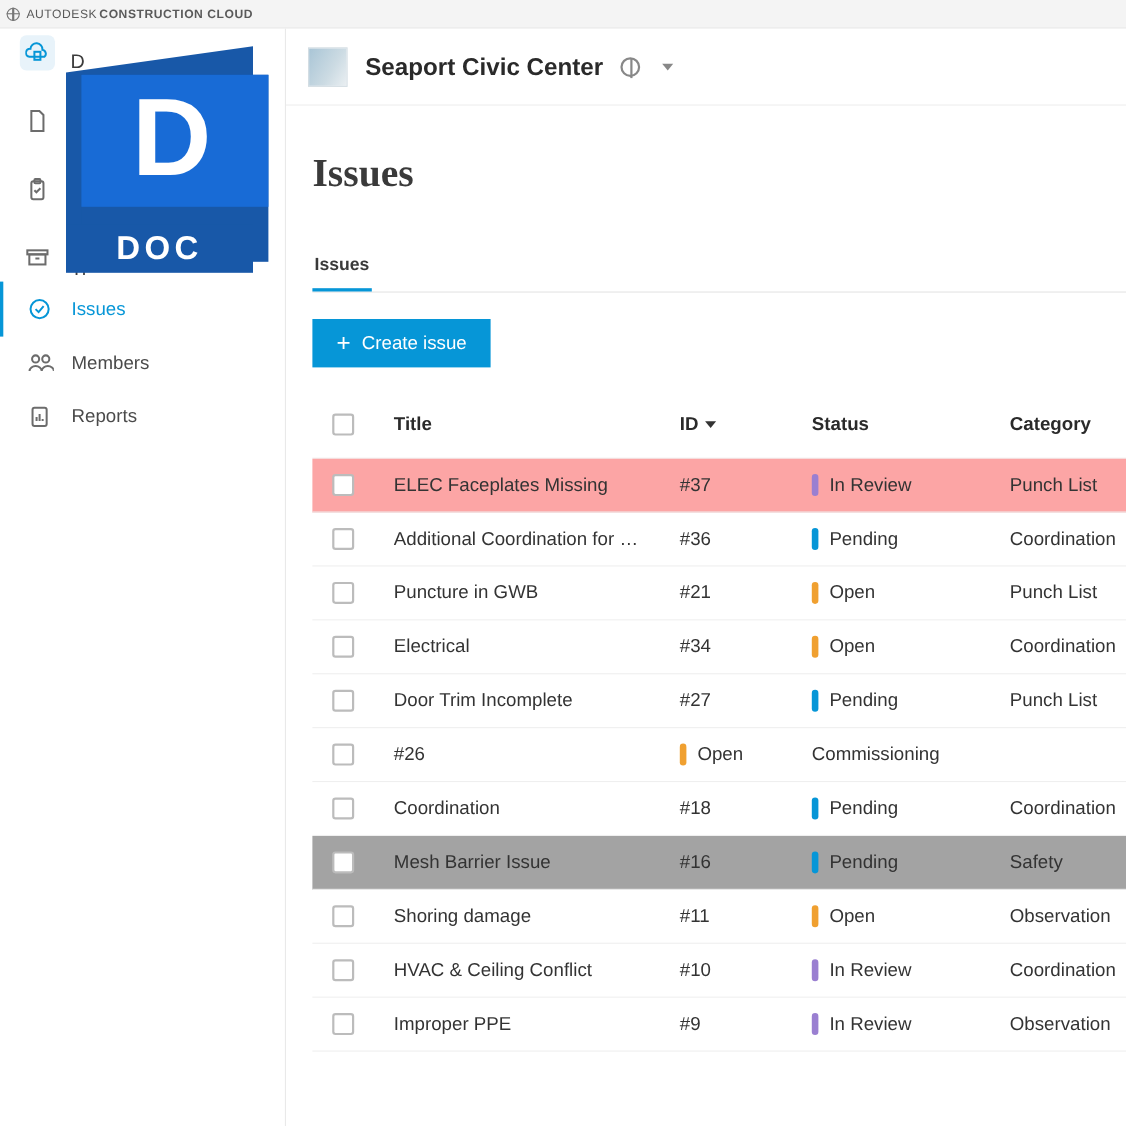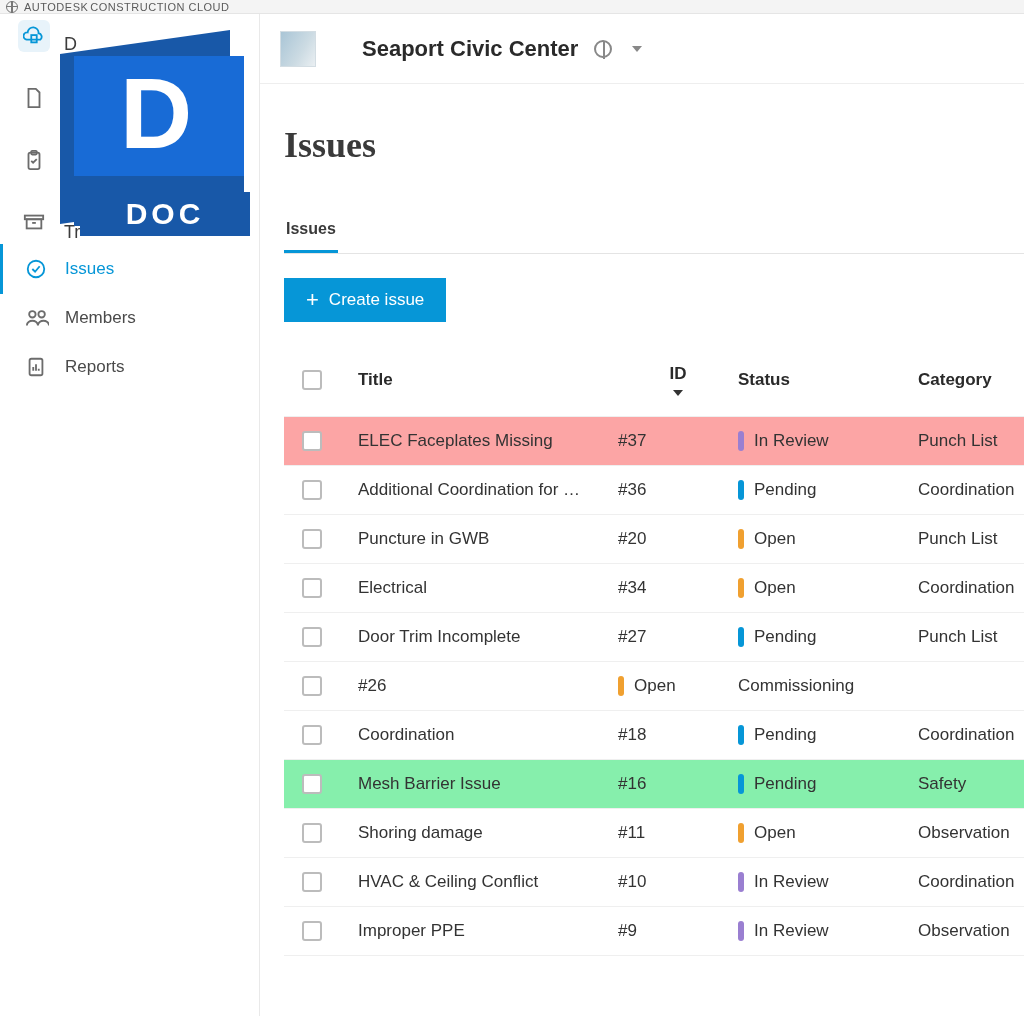--- a/index.html
+++ b/index.html
@@ -1,80 +1,80 @@
 <!DOCTYPE html>
 <html><head>
 <meta charset="utf-8">
 <style>
   * { box-sizing: border-box; margin: 0; padding: 0; }
   html, body { width: 1024px; height: 1024px; font-family: "Segoe UI", Arial, sans-serif; background: #fff; color: #333; overflow: hidden; }
 
   
-  .brand-bar { height: 14px; background: #f4f4f4; display: flex; align-items: center; padding-left: 6px; font-size: 11px; color: #5a5a5a; letter-spacing: .5px; border-bottom: 1px solid #e5e5e5; }
+  .brand-bar { height: 26px; background: #f4f4f4; display: flex; align-items: center; padding-left: 6px; font-size: 11px; color: #5a5a5a; letter-spacing: .5px; border-bottom: 1px solid #e5e5e5; }
   .brand-bar .globe { width: 12px; height: 12px; border: 1.5px solid #777; border-radius: 50%; margin-right: 6px; position: relative; }
   .brand-bar .globe::before { content:""; position:absolute; left:4px; top:-1px; width:1.5px; height:12px; background:#777; }
   .brand-bar .globe::after { content:""; position:absolute; left:-1px; top:4px; width:12px; height:1.5px; background:#777; }
-  .brand-bar b { font-weight: 400; margin-left: 2px;}
+  .brand-bar b { font-weight: 700; margin-left: 2px;}
 
   .app { display: flex; height: 1002px; }
 
   
   .sidebar { width: 260px; background: #fff; border-right: 1px solid #e9e9e9; padding-top: 10px; position: relative; }
   .sidebar .tool-col { position: absolute; left: 0; top: 6px; display: flex; flex-direction: column; gap: 30px; padding-left: 18px; }
   .tool-btn { width: 32px; height: 32px; display: flex; align-items: center; justify-content: center; border-radius: 6px; color:#6c6c6c; }
   .tool-btn.active { background: #e8f3fa; color: #0696d7; }
   .tool-label { position:absolute; left:64px; font-size:18px; color:#3c3c3c; }
   .sidebar .nav { position: absolute; left: 0; right: 0; top: 230px; }
   .nav-item { display: flex; align-items: center; gap: 18px; padding: 14px 0 14px 22px; font-size: 17px; color: #4a4a4a; cursor: pointer; border-left: 3px solid transparent; }
   .nav-item.active { color: #0696d7; border-left-color: #0696d7; }
   .nav-item .icon { width: 22px; text-align: center; }
 
   
   .doc-logo { position: absolute; left: 60px; top: 28px; width: 178px; height: 178px; }
   .doc-logo .back { position:absolute; left:0; top:0; width:170px; height:170px; background:#1858a8; transform: skewY(-8deg); }
   .doc-logo .front { position:absolute; left:14px; top:14px; width:170px; height:170px; background:#1858a8; }
   .doc-logo .front-top { position:absolute; left:14px; top:14px; width:170px; height:120px; background:#186bd6; }
   .doc-logo .letter { position:absolute; left:60px; top:14px; font-size:100px; font-weight:900; color:#fff; font-family: Arial, sans-serif; }
-  .doc-logo .badge { position:absolute; left:20px; top:150px; width:170px; height:44px; background:#1858a8; color:#fff; font-weight:800; font-size:30px; letter-spacing:4px; text-align:center; line-height:44px; }
+  .doc-logo .badge { position:absolute; left:0; top:150px; width:170px; height:44px; background:#1858a8; color:#fff; font-weight:800; font-size:30px; letter-spacing:4px; text-align:center; line-height:44px; }
 
   
   .main { flex: 1; display: flex; flex-direction: column; background:#fff; }
 
   
   .proj-header { height: 70px; border-bottom: 1px solid #eee; display:flex; align-items:center; padding-left: 20px; gap:16px; }
   .proj-thumb { width: 36px; height: 36px; background: linear-gradient(120deg,#a9c5d6 0%,#ccdbe3 60%, #eaeff2 100%); border:1px solid #d3dde3; }
-  .proj-name { font-size: 22px; font-weight: 600; color: #2a2a2a; margin-left: 30px; }
+  .proj-name { font-size: 22px; font-weight: 600; color: #2a2a2a; }
   .proj-globe { width:18px; height:18px; border:2px solid #888; border-radius:50%; position:relative; }
   .proj-globe::after{ content:""; position:absolute; left:7px; top:-1px; width:2px; height:18px; background:#888;}
   .caret { width:0; height:0; border-left:5px solid transparent; border-right:5px solid transparent; border-top:6px solid #888; margin-left:4px;}
 
   .page-body { padding: 40px 0 0 24px; flex: 1; }
   .page-title { font-size: 36px; font-family: Georgia, 'Times New Roman', serif; color: #3a3a3a; margin-bottom: 44px; }
 
   .tabs { display: flex; border-bottom: 1px solid #e4e4e4; margin-bottom: 24px; }
   .tab { padding: 10px 2px 12px; margin-right: 24px; font-size: 16px; font-weight: 700; color: #3a3a3a; border-bottom: 3px solid transparent; cursor:pointer;}
   .tab.active { color:#3a3a3a; border-bottom-color: #0696d7; }
 
   .create-btn { display:inline-flex; align-items:center; gap:10px; background:#0696d7; color:#fff; border:none; padding: 12px 22px; font-size:17px; cursor:pointer; margin-bottom: 22px; }
   .create-btn .plus-icon { font-size:22px; font-weight:300; line-height:0;}
 
   
   .table { width: 100%; }
   .thead, .trow { display:grid; grid-template-columns: 56px 260px 120px 180px 1fr; align-items:center; padding: 14px 0 14px 18px; border-bottom: 1px solid #efefef; font-size: 17px; color: #333; }
   .thead { font-weight: 700; color:#2a2a2a; padding: 20px 0 20px 18px; }
   .cb { width:20px; height:20px; border:2px solid #bcbcbc; border-radius:3px; background:#fff; }
-  .id-hd { display:flex; align-items:center; gap:6px;flex-direction:column;}
+  .id-hd { display:flex; align-items:center; gap:6px;}
   .sort-caret { width:0; height:0; border-left:5px solid transparent; border-right:5px solid transparent; border-top:6px solid #333;}
   .status-cell { display:flex; align-items:center; gap:10px;}
   .status-pill { width:6px; height:20px; border-radius:3px; background:#888;}
   .pill-review { background:#9a7fd1;}
   .pill-pending { background:#0696d7;}
   .pill-open { background:#f0a030;}
   .trow.hover { background:#fca5a5;}
-  .trow.selected { background:#86efac;}
+  .trow.selected { background:#a3a3a3;}
   .title-cell { white-space: nowrap; overflow: hidden; text-overflow: ellipsis; padding-right: 10px; }
 
   svg { display:block; }
 </style>
 </head>
 <body>
 
 <div class="brand-bar">
   <span class="globe"></span>
   <span>AUTODESK</span>
@@ -221,21 +221,21 @@
                 <span class="status-pill pill-pending"></span>
                 <span>Pending</span>
               </div>
               <div>Coordination</div>
             </div>
             <div class="trow ">
               <div>
                 <div class="cb"></div>
               </div>
               <div class="title-cell">Puncture in GWB</div>
-              <div>#20</div>
+              <div>#21</div>
               <div class="status-cell">
                 <span class="status-pill pill-open"></span>
                 <span>Open</span>
               </div>
               <div>Punch List</div>
             </div>
             <div class="trow ">
               <div>
                 <div class="cb"></div>
               </div>

